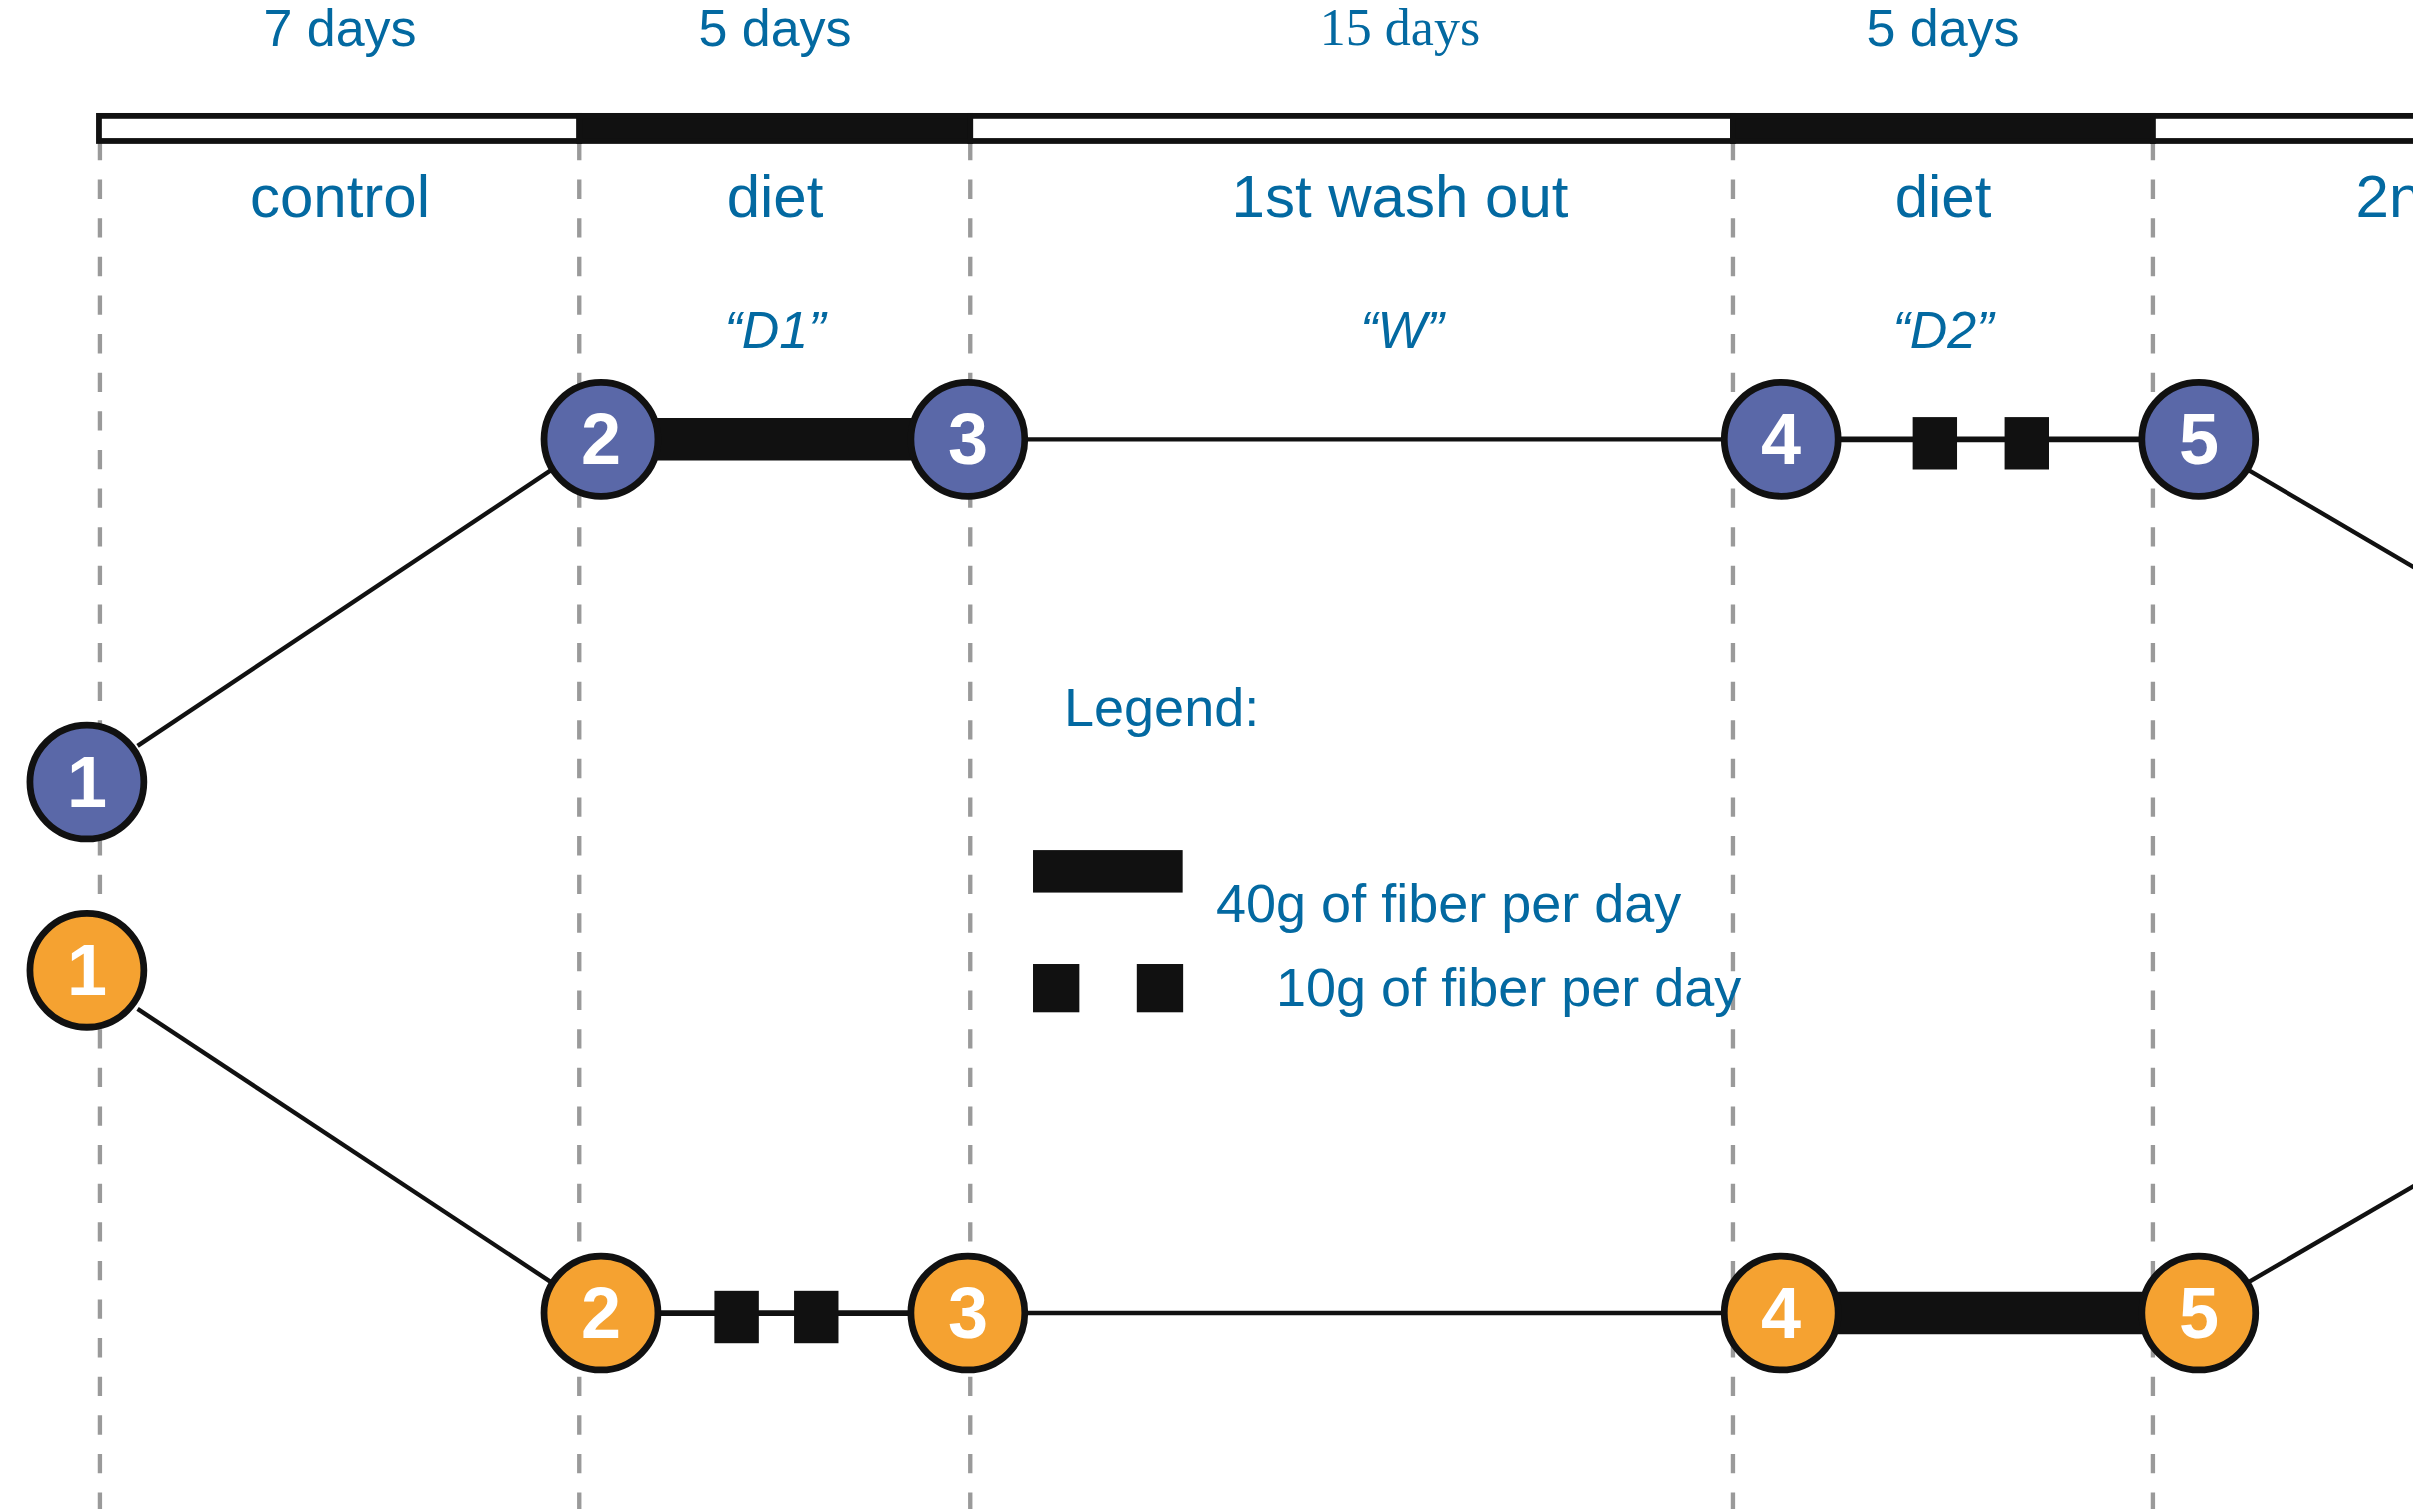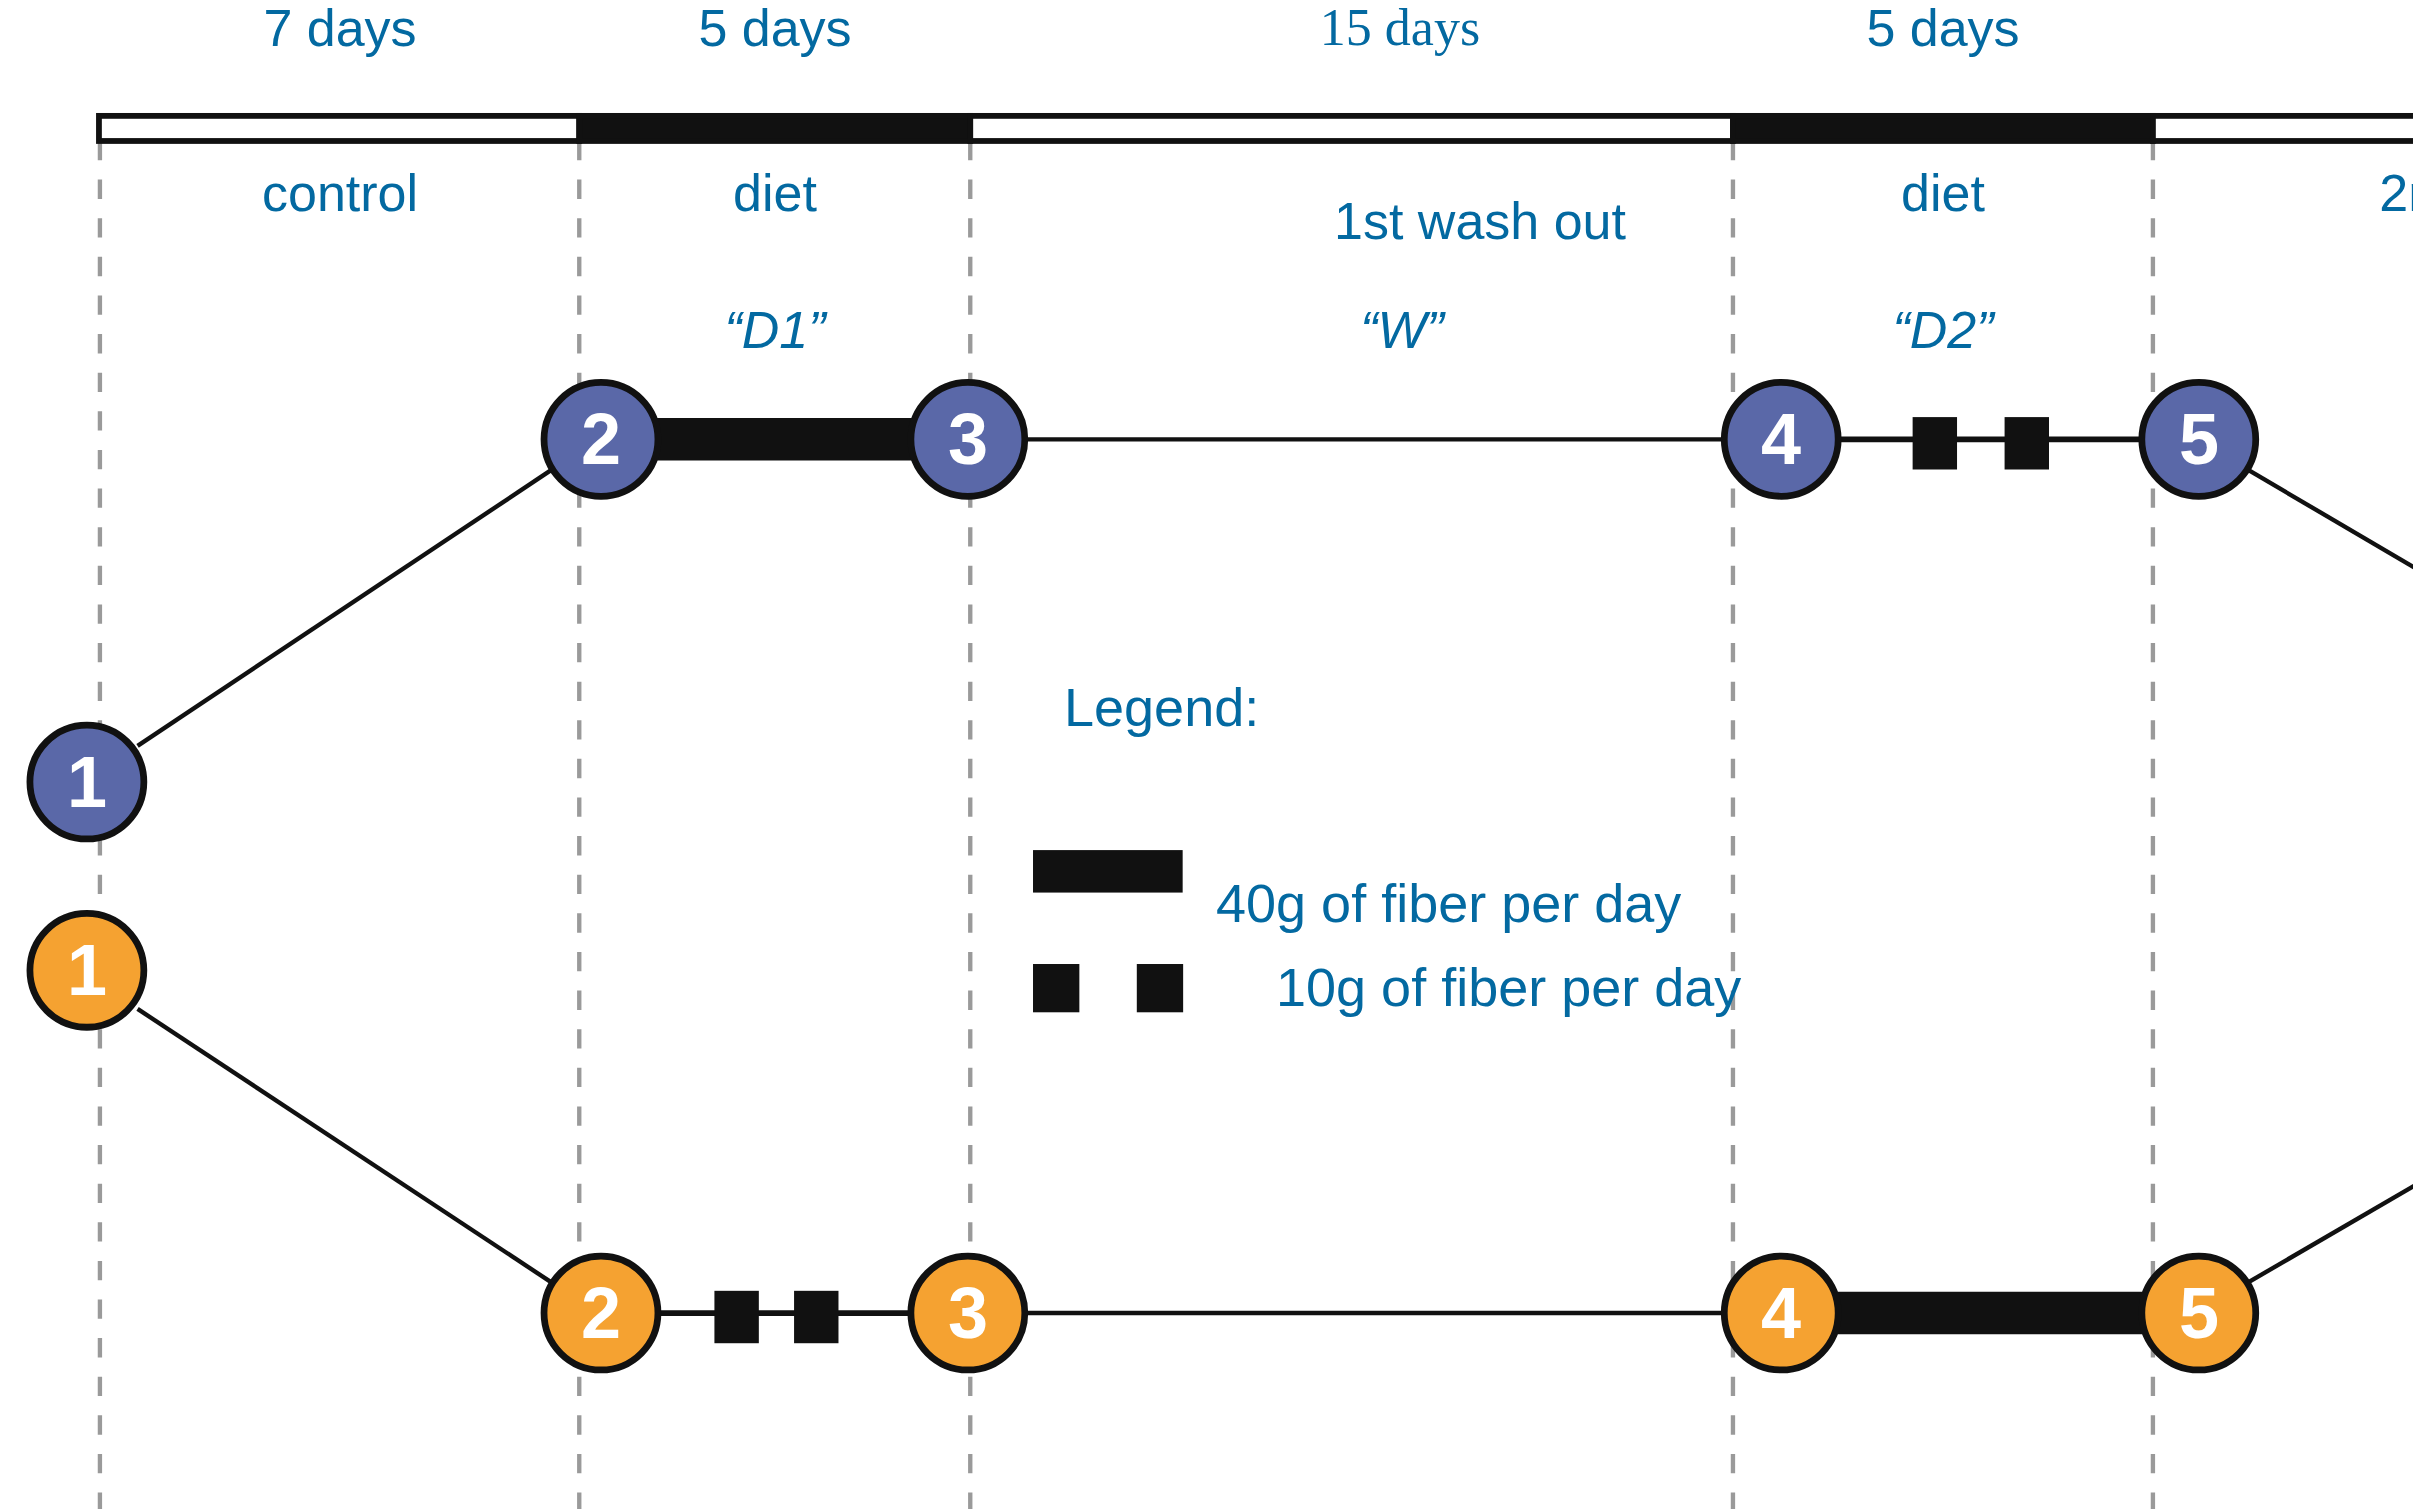--- a/index.html
+++ b/index.html
@@ -6,21 +6,21 @@
   #root{
     position:relative;
     width:2877px;height:1510px;
     background:#ffffff;
     font-family:"Liberation Sans", sans-serif;
     overflow:hidden;
   }
   svg#canvas{position:absolute;left:0;top:0;width:2877px;height:1510px;}
   .txt{position:absolute;white-space:nowrap;color:#0369a1;line-height:1;}
   .dur{font-size:52px;transform:translate(-50%,0);}
-  .phase{font-size:52px;transform:translate(-50%,0);}
+  .phase{font-size:60px;transform:translate(-50%,0);}
   .quote{font-size:52px;transform:translate(-50%,0);font-style:italic;}
   .legend-title{font-size:54px;}
   .legend-label{font-size:54px;}
   .nodenum{
     position:absolute;
     font-size:72px;font-weight:bold;color:#ffffff;
     transform:translate(-50%,-50%);
     pointer-events:none;
   }
 </style>
@@ -92,21 +92,21 @@
       <div class="nodenum" style="left: 601px; top: 1313px;">2</div>
       <div class="nodenum" style="left: 968px; top: 1313px;">3</div>
       <div class="nodenum" style="left: 1781px; top: 1313px;">4</div>
       <div class="nodenum" style="left: 2199px; top: 1313px;">5</div>
       <div class="txt dur" style="left: 340px; top: 2.4px;">7 days</div>
       <div class="txt dur" style="left: 775px; top: 2.4px;">5 days</div>
       <div class="txt dur" style="left: 1400px; top: 2.4px; font-family: Liberation Serif, serif;">15 days</div>
       <div class="txt dur" style="left: 1943px; top: 2.4px;">5 days</div>
       <div class="txt phase" style="left: 340px; top: 167px;">control</div>
       <div class="txt phase" style="left: 775px; top: 167px;">diet</div>
-      <div class="txt phase" style="left: 1480px; top: 167px; margin-top: 28px;">1st wash out</div>
+      <div class="txt phase" style="left: 1400px; top: 167px;">1st wash out</div>
       <div class="txt phase" style="left: 1943px; top: 167px;">diet</div>
       <div class="txt phase" style="left: 2534px; top: 167px;">2nd wash out</div>
       <div class="txt quote" style="left: 775px; top: 304px;">“D1”</div>
       <div class="txt quote" style="left: 1402px; top: 304px;">“W”</div>
       <div class="txt quote" style="left: 1943px; top: 304px;">“D2”</div>
     </div>
 
   <div class="txt legend-title" style="left:1064px;top:680px;">Legend:</div>
 
   <div class="txt legend-label" style="left:1216px;top:876px;">40g of fiber per day</div>

